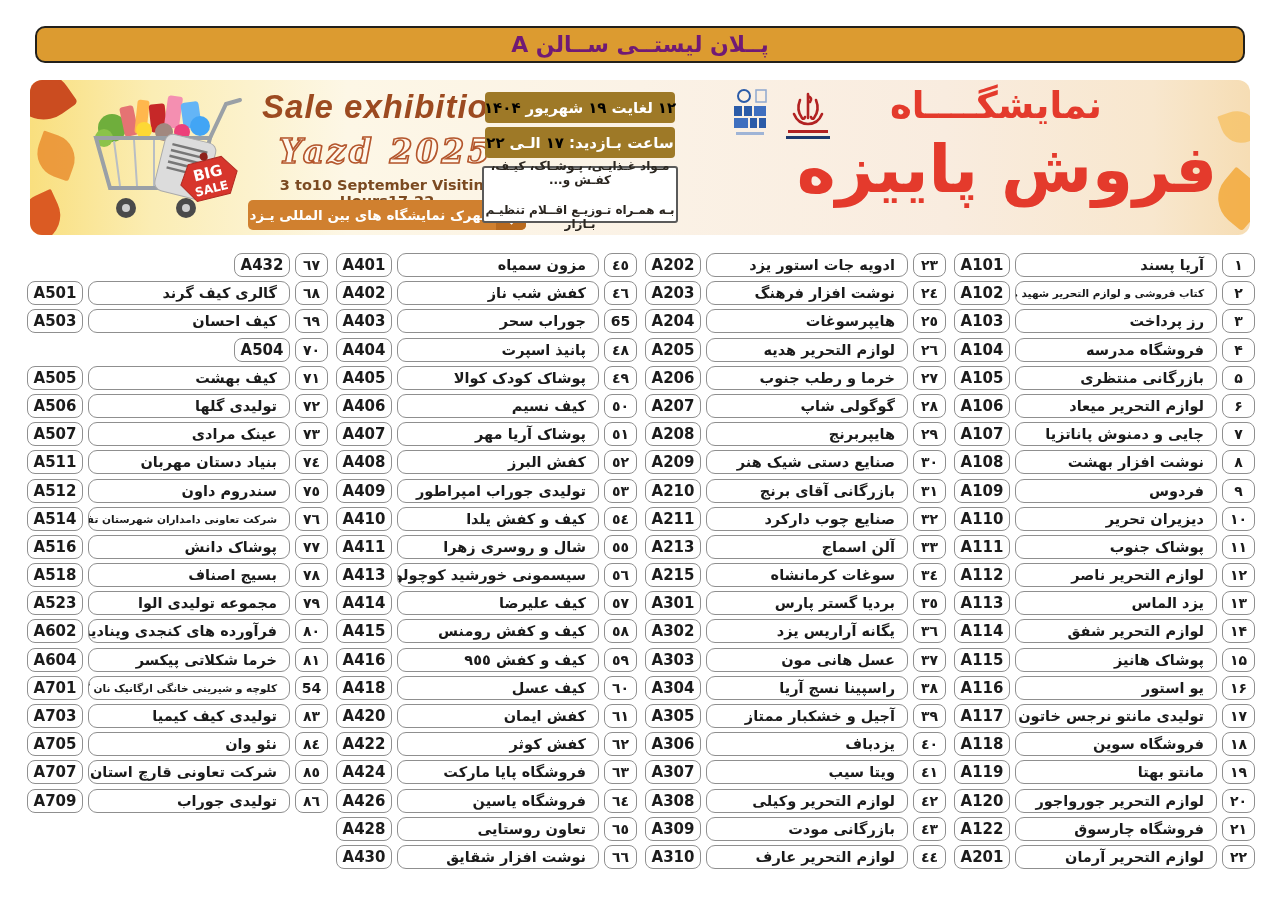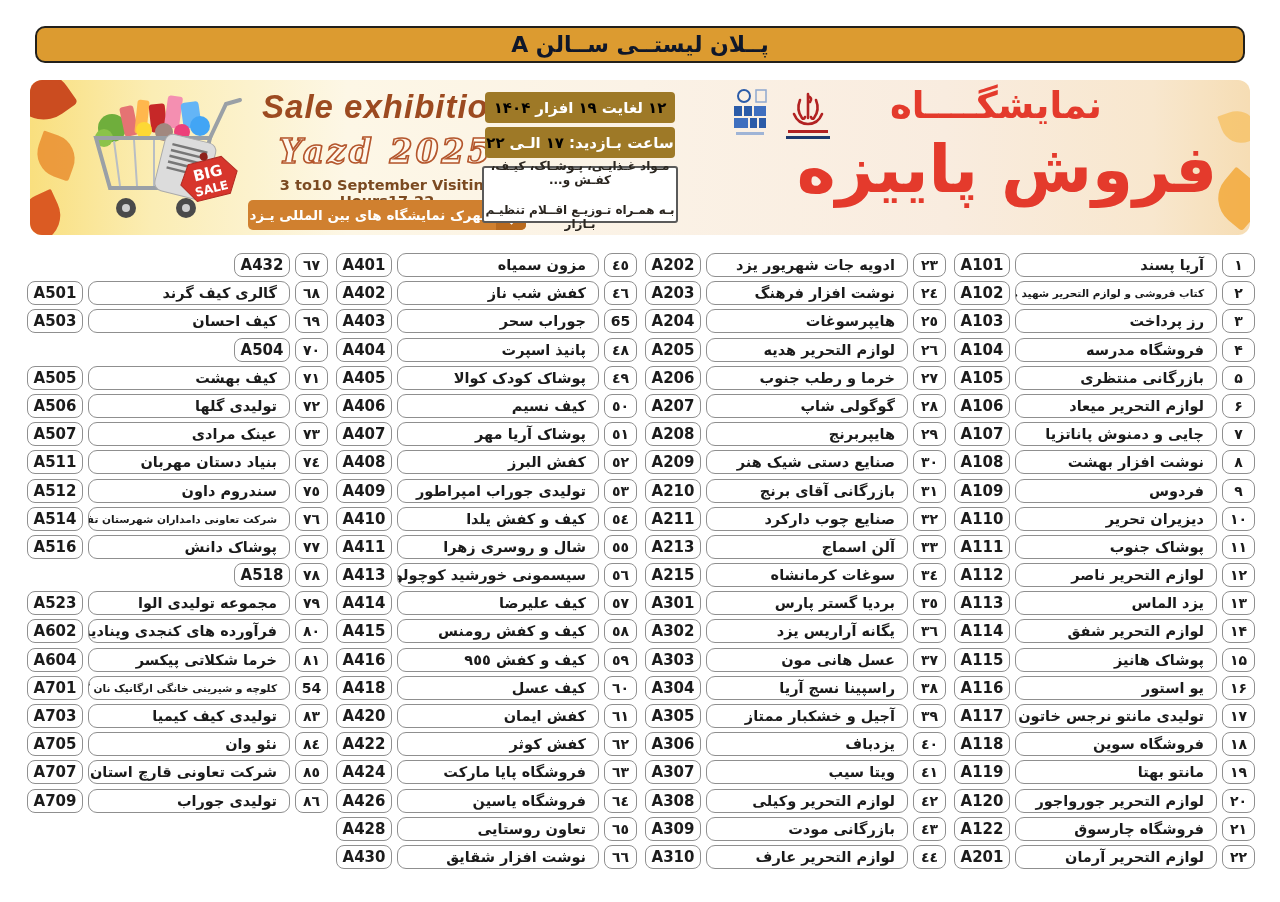--- a/index.html
+++ b/index.html
@@ -3,21 +3,21 @@
 <meta charset="utf-8">
 <style>
   * { margin:0; padding:0; box-sizing:border-box; }
   html,body { width:1280px; height:902px; background:#ffffff; overflow:hidden;
               font-family:"DejaVu Sans", sans-serif; }
 
   
   .titlebar { position:absolute; left:35px; top:26px; width:1210px; height:37px;
               background:#DC9B30; border:2px solid #22201b; border-radius:10px;
               display:flex; align-items:center; justify-content:center; }
-  .titlebar span { font-size:22px; font-weight:bold; color:#0f172a; direction:rtl; }
+  .titlebar span { font-size:22px; font-weight:bold; color:#701a75; direction:rtl; }
 
   
   .banner { position:absolute; left:30px; top:80px; width:1220px; height:155px;
             border-radius:12px; overflow:hidden;
             background:linear-gradient(90deg,#F9DF7E 0%,#FBEDB4 10%,#FDF7E6 26%,
                        #FBF2E6 50%,#F9ECDF 75%,#F8E7CE 92%,#F6DDB4 100%); }
   .leaf { position:absolute; border-radius:4% 62% 8% 62%; opacity:.95; }
   .leaf.l1 { width:52px;height:52px; left:-14px; top:-10px; background:#C8431A; transform:rotate(-35deg);}
   .leaf.l2 { width:40px;height:40px; left:6px; top:56px; background:#E98A2B; transform:rotate(20deg); opacity:.8;}
   .leaf.l3 { width:44px;height:44px; left:-12px; top:116px; background:#D9531E; transform:rotate(65deg);}
@@ -141,21 +141,21 @@
     <div class="pinbox">
         <div class="pin"></div>
       </div>
     <div class="vtext">شهرک نمایشگاه های بین المللی یـزد</div>
   </div>
 
   <div class="datebox">
     <span class="yn">۱۲</span>
     <span>لغایت</span>
     <span class="yn">۱۹</span>
-    <span>افزار</span>
+    <span>شهریور</span>
     <span class="yn">۱۴۰۴</span>
   </div>
   <div class="hoursbox">
     <span>ساعت بـازدید:</span>
     <span class="yn">۱۷</span>
     <span>الـی</span>
     <span class="yn">۲۲</span>
   </div>
   <div class="descbox">
     <span>مـواد غـذایـی، پـوشـاک، کیـف، کفـش و...</span>
@@ -240,20 +240,21 @@
         <span class="name sm">شرکت تعاونی دامداران شهرستان تفت</span>
         <span class="code">A514</span>
       </div>
       <div class="row">
         <span class="num">۷۷</span>
         <span class="name">پوشاک دانش</span>
         <span class="code">A516</span>
       </div>
       <div class="row">
         <span class="num">۷۸</span>
+        <span class="name">بسیج اصناف</span>
         <span class="code">A518</span>
       </div>
       <div class="row">
         <span class="num">۷۹</span>
         <span class="name">مجموعه تولیدی الوا</span>
         <span class="code">A523</span>
       </div>
       <div class="row">
         <span class="num">۸۰</span>
         <span class="name">فرآورده های کنجدی وینادیس</span>
@@ -398,21 +399,21 @@
       </div>
       <div class="row">
         <span class="num">٦٦</span>
         <span class="name">نوشت افزار شقایق</span>
         <span class="code">A430</span>
       </div>
     </div>
   <div class="col">
       <div class="row">
         <span class="num">۲۳</span>
-        <span class="name">ادویه جات شهریور یزد</span>
+        <span class="name">ادویه جات استور یزد</span>
         <span class="code">A202</span>
       </div>
       <div class="row">
         <span class="num">۲٤</span>
         <span class="name">نوشت افزار فرهنگ</span>
         <span class="code">A203</span>
       </div>
       <div class="row">
         <span class="num">۲٥</span>
         <span class="name">هایپرسوغات</span>

